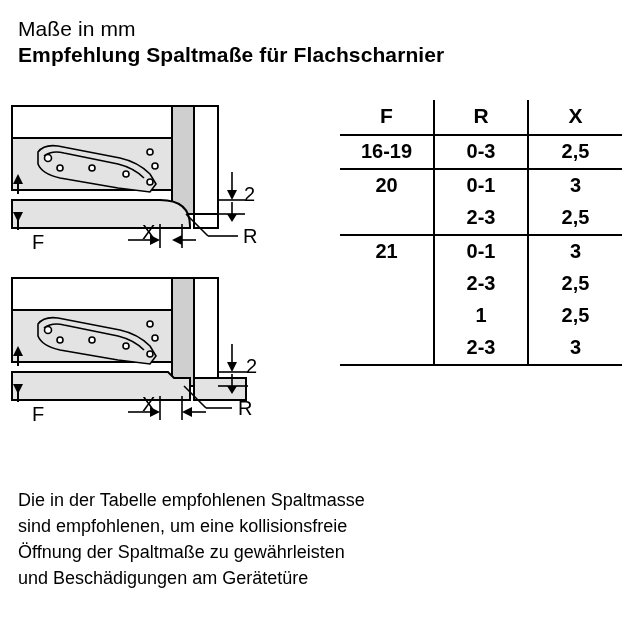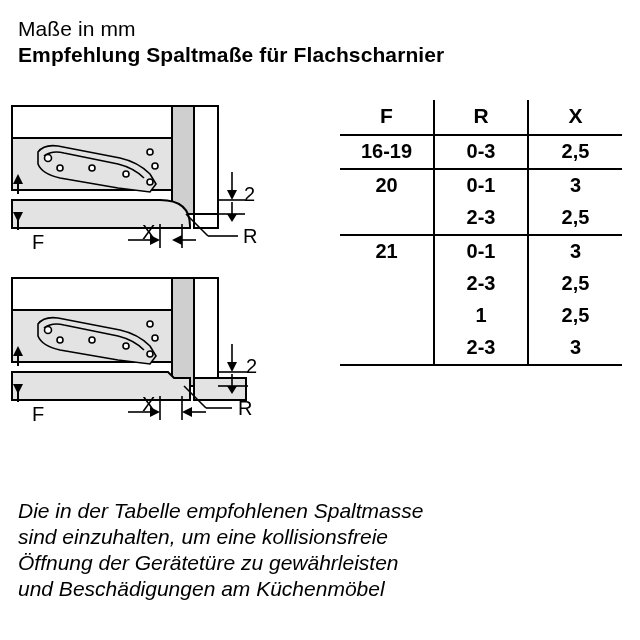--- a/index.html
+++ b/index.html
@@ -71,25 +71,24 @@
   
   .spec-table thead tr { border-bottom: 2px solid #000; }
   
   .spec-table tr.grp td { border-top: 2px solid #000000; }
   .spec-table tbody tr:last-child td { border-bottom: 2px solid #000; }
 
   
   .note {
     position: absolute;
     left: 18px;
-    top: 498px;
+    top: 487px;
     width: 600px;
-    font-size: 21px;
+    font-size: 18px;
     line-height: 26px;
-    font-style: italic;
   }
   .note div { white-space: nowrap; }
 </style>
 </head>
 <body>
 
 <div class="page">
 
   <div class="heading l1">Maße in mm</div>
   <div class="heading l2">Empfehlung Spaltmaße für Flachscharnier</div>
@@ -248,18 +247,18 @@
       <tr>
         <td class="c0"></td>
         <td class="c1">2-3</td>
         <td class="c2">3</td>
       </tr>
     </tbody>
   </table>
 
   <div class="note">
     <div>Die in der Tabelle empfohlenen Spaltmasse</div>
-    <div>sind einzuhalten, um eine kollisionsfreie</div>
-    <div>Öffnung der Gerätetüre zu gewährleisten</div>
-    <div>und Beschädigungen am Küchenmöbel</div>
+    <div>sind empfohlenen, um eine kollisionsfreie</div>
+    <div>Öffnung der Spaltmaße zu gewährleisten</div>
+    <div>und Beschädigungen am Gerätetüre</div>
   </div>
 
 </div>
 
 </body></html>

